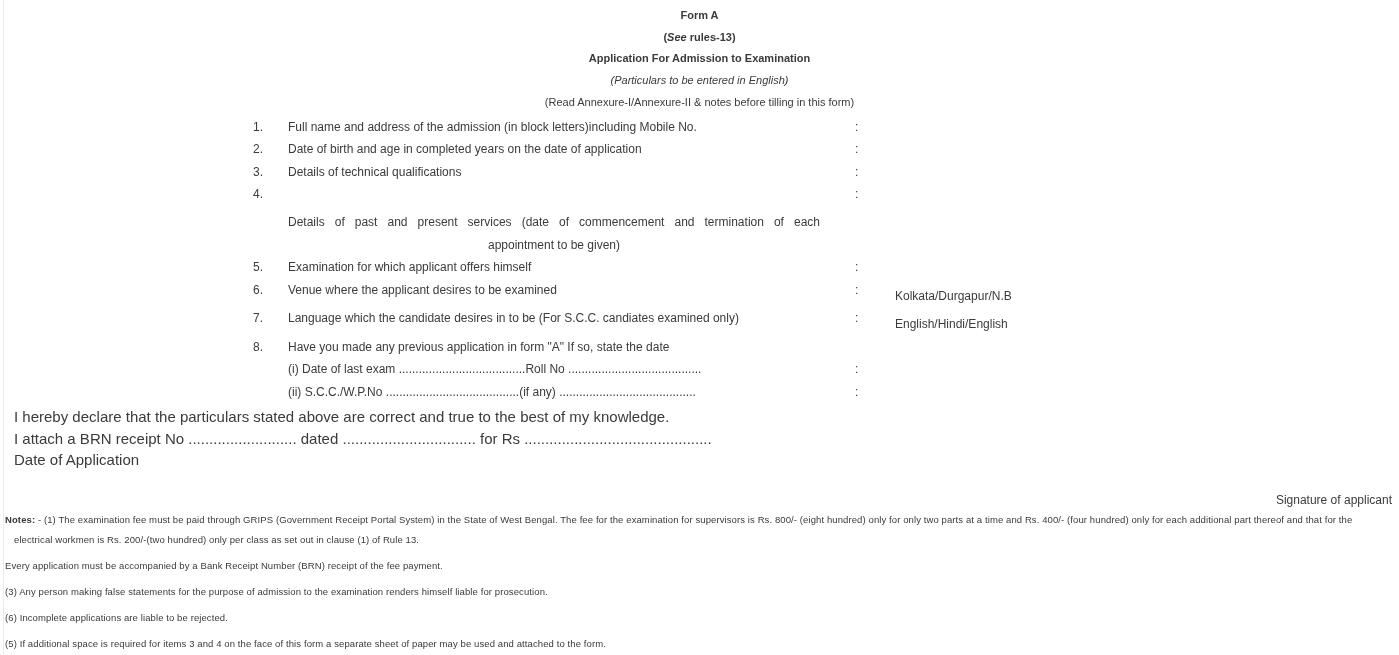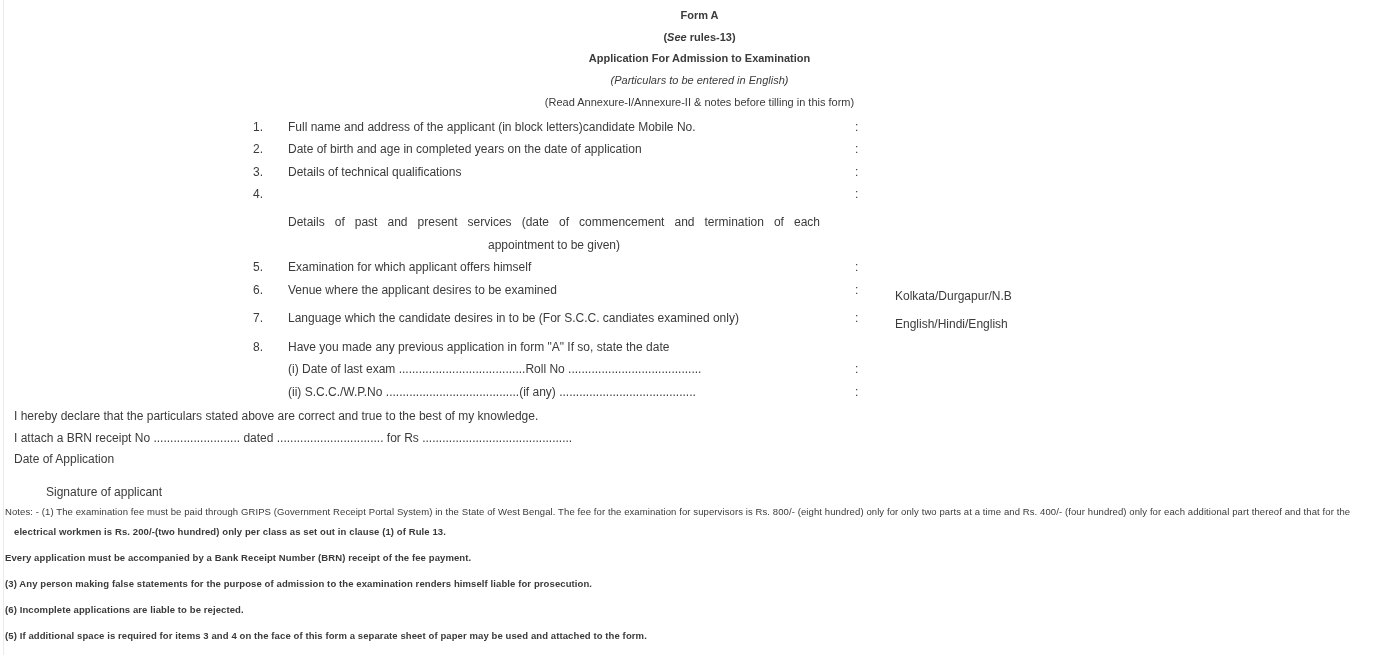--- a/index.html
+++ b/index.html
@@ -15,49 +15,49 @@
   
   .items{margin-top:2px;}
   .row{display:flex;font-size:12px;line-height:22.5px;}
   .row .num{width:35px;flex:none;padding-left:253px;box-sizing:content-box;}
   .row .txt{width:532px;flex:none;}
   .row .colcell{width:75px;flex:none;padding-left:35px;box-sizing:border-box;}
   .row .val{flex:1;margin-top:6px;}
   .row.sub .txt{margin-left:288px;}
   .jline{text-align:justify;text-align-last:justify;}
   
-  .decl{margin-top:3px;padding-left:14px;font-size:12px;line-height:21.5px;}
-  .sig{margin-top:11px;padding-right:7px;font-size:12px;line-height:20px;padding-left:46px;}
+  .decl{margin-top:3px;padding-left:14px;font-size:15px;line-height:21.5px;}
+  .sig{margin-top:19px;text-align:right;padding-right:7px;font-size:12px;line-height:20px;padding-left:46px;}
   
   .notes{padding-left:5px;font-size:9.5px;letter-spacing:0.1px;color:#3a3a3a;}
   .nline{line-height:20px;white-space:nowrap;}
-  .gap{margin-bottom:6px;font-weight:bold;}
+  .gap{margin-bottom:6px;}
   .cont{padding-left:9px;}
-  .nb{font-weight:normal;}
+  .nb{font-weight:bold;}
 </style>
 </head>
 <body>
 
 <div class="edge-line"></div>
 
 <div>
 
   <div class="hdr">
     <div class="b">Form A</div>
     <div class="b"><span>(</span><span class="i">See</span><span> rules-13)</span></div>
     <div class="b">Application For Admission to Examination</div>
     <div class="i">(Particulars to be entered in English)</div>
     <div>(Read Annexure-I/Annexure-II &amp; notes before tilling in this form)</div>
   </div>
 
   <div class="items">
 
     <div class="row">
       <span class="num">1.</span>
-      <span class="txt">Full name and address of the applicant (in block letters)candidate Mobile No.</span>
+      <span class="txt">Full name and address of the admission (in block letters)including Mobile No.</span>
       <span class="colcell">:</span>
       <span class="val"></span>
     </div>
 
     <div class="row">
       <span class="num">2.</span>
       <span class="txt">Date of birth and age in completed years on the date of application</span>
       <span class="colcell">:</span>
       <span class="val"></span>
     </div>

